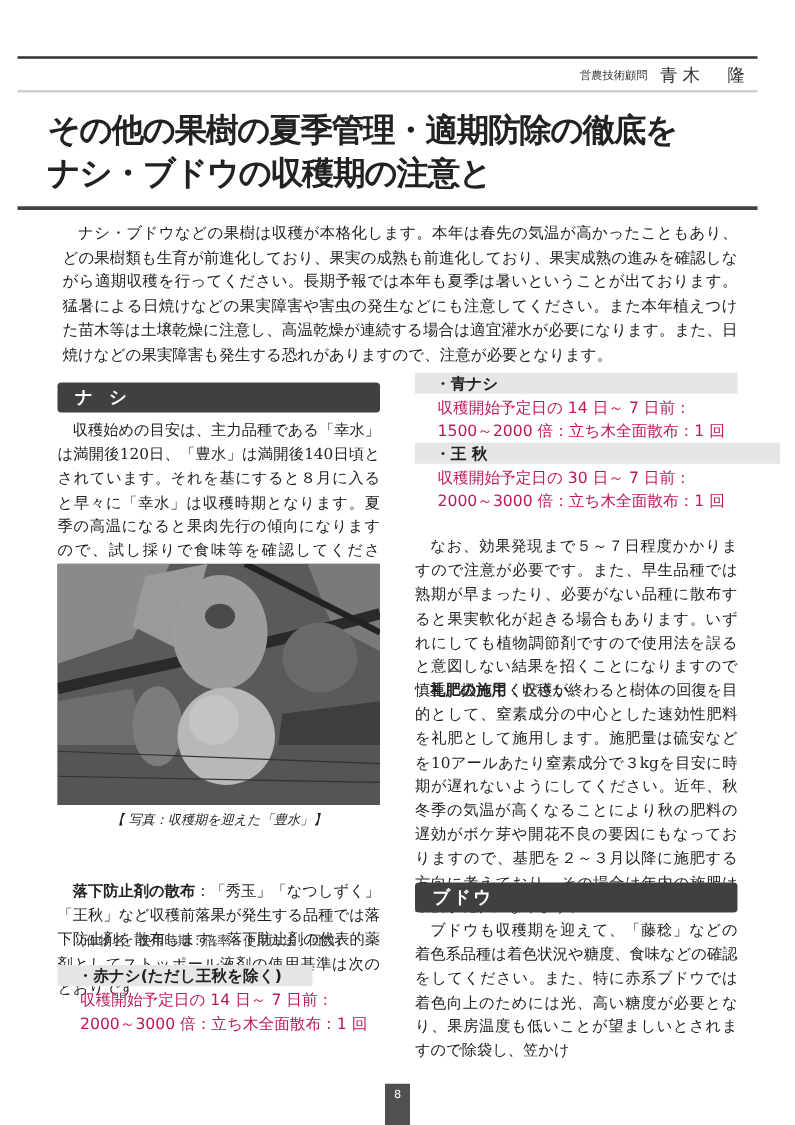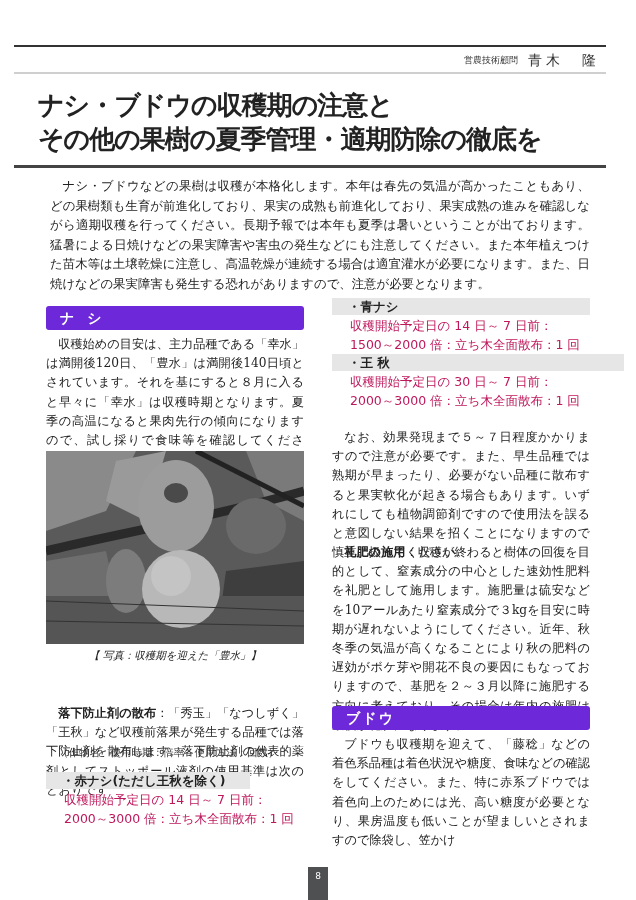--- a/index.html
+++ b/index.html
@@ -19,21 +19,21 @@
   .header-right .name { font-family: "DejaVu Serif", serif; font-size: 14px; letter-spacing: 4px; }
   .header-rule-bottom { position: absolute; left: 14px; top: 72px; width: 592px; height: 2px; background: #cfcfcf; }
 
   .title { position: absolute; left: 38px; top: 88px; width: 570px; font-size: 26px; line-height: 34px;
            color: #222; font-weight: bold; letter-spacing: -1px; }
   .title-rule { position: absolute; left: 14px; top: 165px; width: 592px; height: 3px; background: #444; }
 
   .lead { position: absolute; left: 50px; top: 176px; width: 540px; font-size: 12.4px; line-height: 19.5px;
           text-indent: 1em; color: #222; text-align: justify; }
 
-  .sec-head { position: absolute; height: 24px; background: #6d28d9; border-radius: 3px; color: #fff;
+  .sec-head { position: absolute; height: 24px; background: #404040; border-radius: 3px; color: #fff;
               font-family: "DejaVu Sans", sans-serif; font-weight: bold; font-size: 14px;
               line-height: 24px; padding-left: 14px; letter-spacing: 4px; box-sizing: border-box; }
 
   .body-text { position: absolute; font-family: "DejaVu Serif", serif; font-size: 12.2px; line-height: 19.2px;
                text-align: justify; color: #222; }
   .indent { text-indent: 1em; }
   .b { font-family: "DejaVu Sans", sans-serif; font-weight: bold; }
 
   .photo { position: absolute; left: 46px; top: 451px; width: 258px; height: 193px; overflow: hidden;
            background: #4a4a4a; }
@@ -54,22 +54,22 @@
 
 <div class="header-rule-top"></div>
 <div class="header">
   <div class="header-right">
     <span class="role">営農技術顧問</span><span class="name">青木　隆</span>
   </div>
 </div>
 <div class="header-rule-bottom"></div>
 
 <div class="title">
+  <div>その他の果樹の夏季管理・適期防除の徹底を</div>
   <div>ナシ・ブドウの収穫期の注意と</div>
-  <div>その他の果樹の夏季管理・適期防除の徹底を</div>
 </div>
 <div class="title-rule"></div>
 
 <div class="lead">ナシ・ブドウなどの果樹は収穫が本格化します。本年は春先の気温が高かったこともあり、どの果樹類も生育が前進化しており、果実の成熟も前進化しており、果実成熟の進みを確認しながら適期収穫を行ってください。長期予報では本年も夏季は暑いということが出ております。猛暑による日焼けなどの果実障害や害虫の発生などにも注意してください。また本年植えつけた苗木等は土壌乾燥に注意し、高温乾燥が連続する場合は適宜灌水が必要になります。また、日焼けなどの果実障害も発生する恐れがありますので、注意が必要となります。</div>
 
 <div class="sec-head" style="left:46px; top:306px; width:258px;">ナ シ</div>
 <div class="body-text indent" style="left:46px; top:335px; width:258px;">収穫始めの目安は、主力品種である「幸水」は満開後120日、「豊水」は満開後140日頃とされています。それを基にすると８月に入ると早々に「幸水」は収穫時期となります。夏季の高温になると果肉先行の傾向になりますので、試し採りで食味等を確認してください。</div>
 
 <div class="photo">
   <svg width="258" height="193" viewBox="0 0 258 193">

